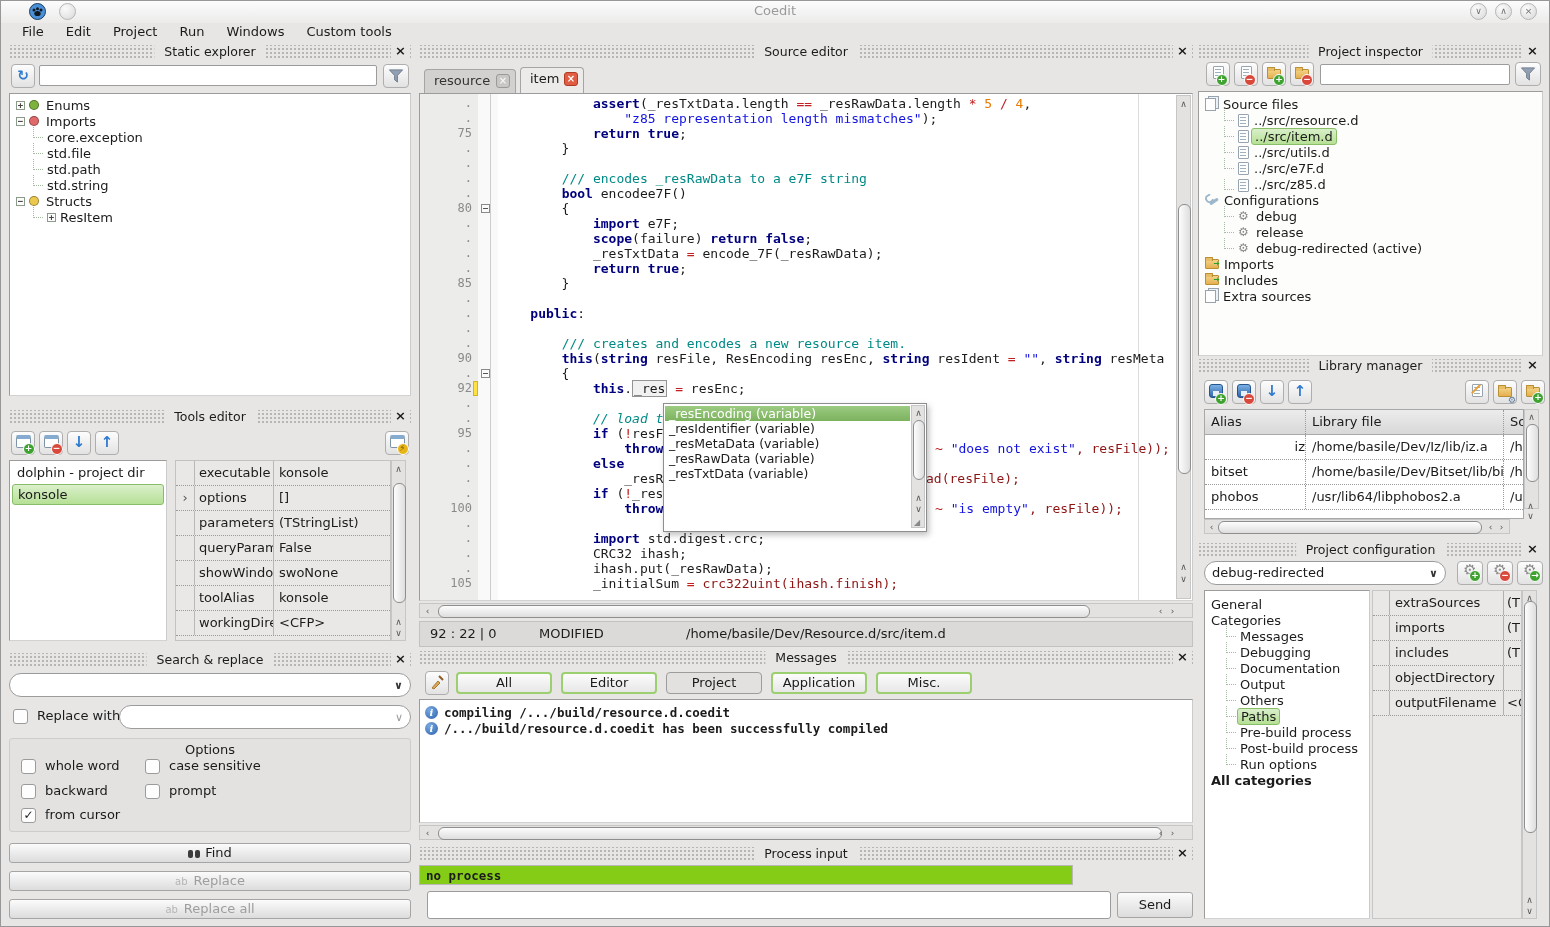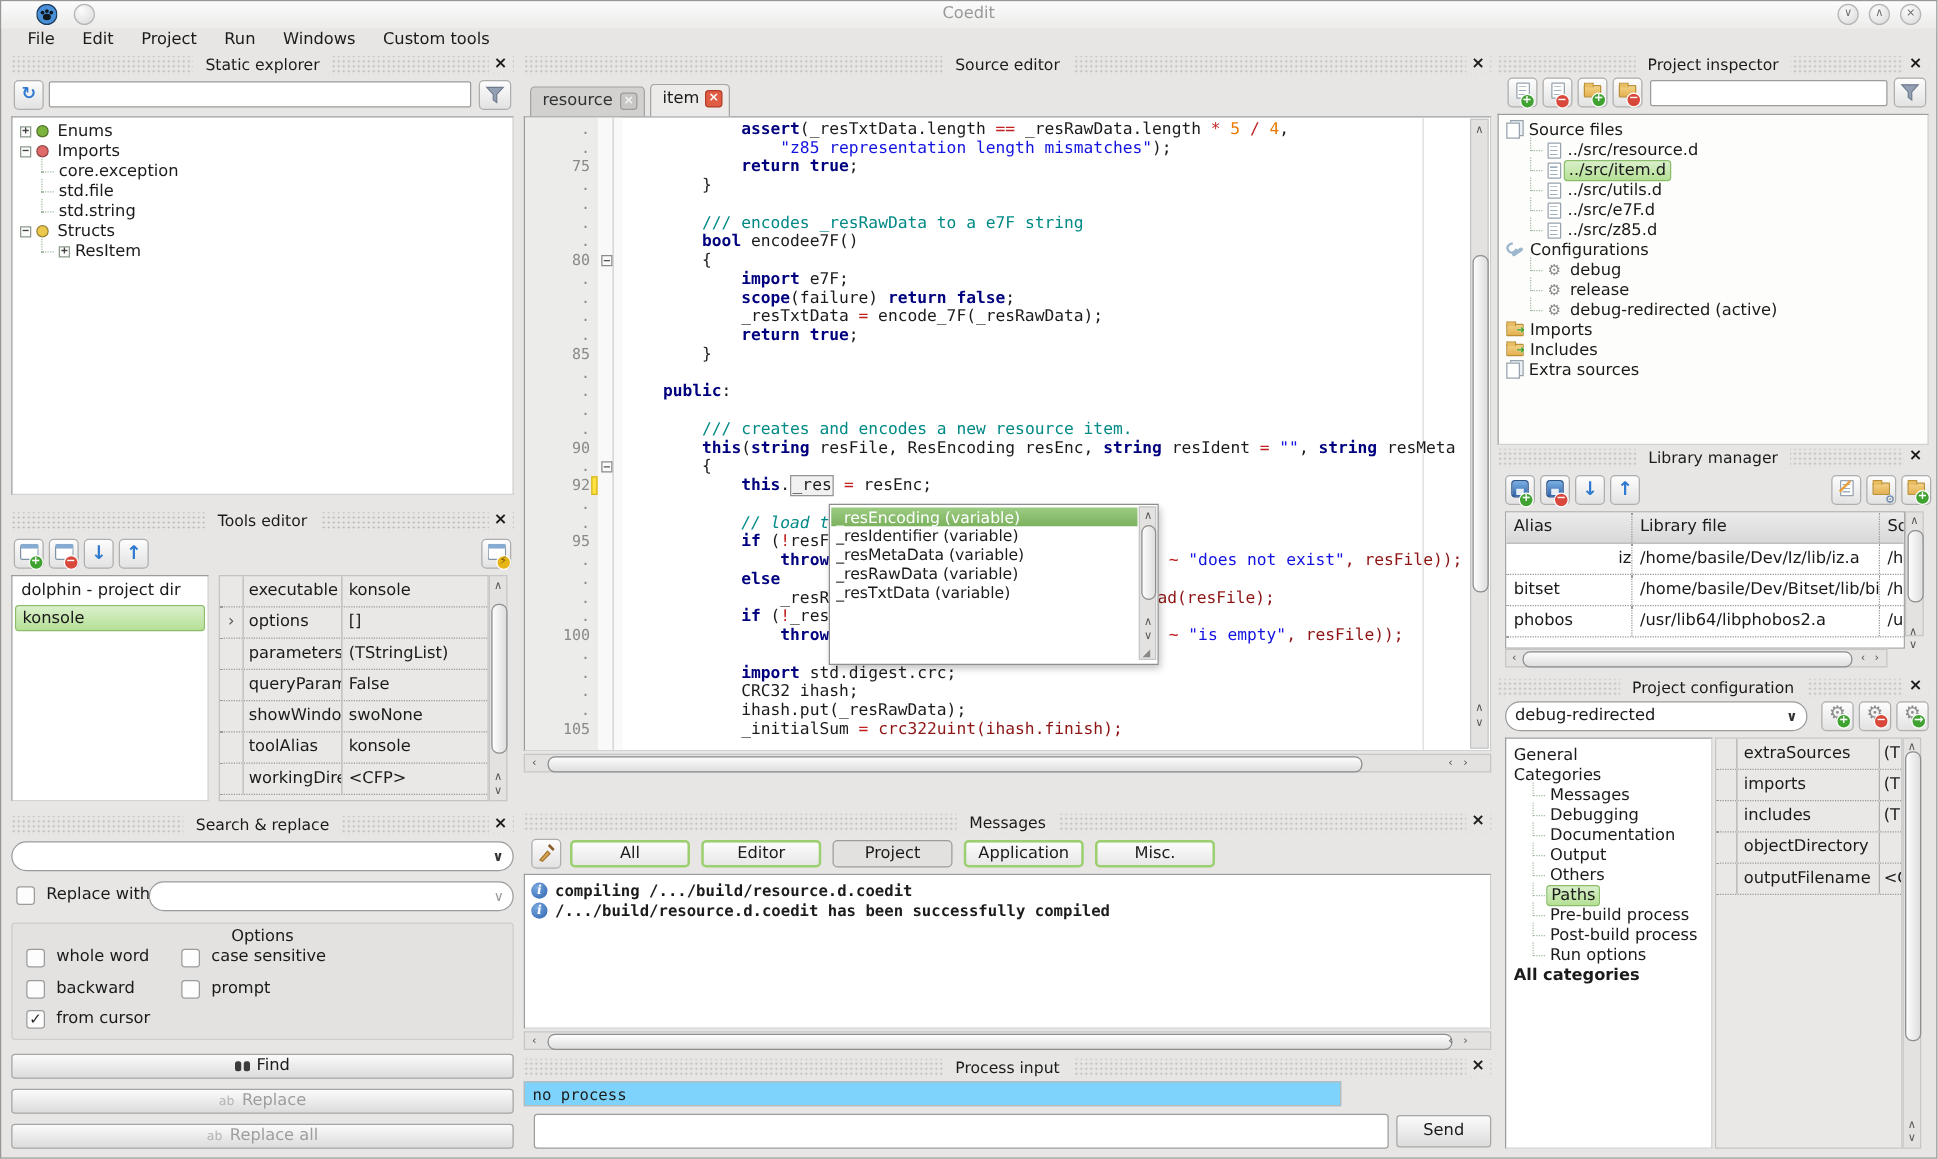--- a/index.html
+++ b/index.html
@@ -168,20 +168,24 @@
         <span class="dot" style="background: rgb(224, 106, 106); border: 1px solid rgba(0, 0, 0, 0.35);"></span>
         <span>Imports</span>
       </div>
       <div class="trow" style="padding-left: 14px;">
         <span class="elbow"></span>
         <span>core.exception</span>
       </div>
       <div class="trow" style="padding-left: 14px;">
         <span class="elbow"></span>
         <span>std.file</span>
+      </div>
+      <div class="trow" style="padding-left: 14px;">
+        <span class="elbow"></span>
+        <span>std.path</span>
       </div>
       <div class="trow" style="padding-left: 14px;">
         <span class="elbow"></span>
         <span>std.string</span>
       </div>
       <div class="trow" style="padding-left: 2px;">
         <span class="ebox">−</span>
         <span class="dot" style="background: rgb(236, 201, 78); border: 1px solid rgba(0, 0, 0, 0.35);"></span>
         <span>Structs</span>
       </div>
@@ -355,20 +359,25 @@
       <span class="sba" style="bottom:26px;left:1px;">∧</span>
         <span class="sba" style="bottom:14px;left:1px;">∨</span>
     </div>
   </div>
   <div class="hsb" style="left:418px;top:602px;width:774px;">
     <span class="sba" style="left:2px;top:2px;">‹</span>
     <div class="thumb" style="left:18px;width:650px;"></div>
     <span class="sba" style="right:26px;top:2px;">‹</span>
       <span class="sba" style="right:14px;top:2px;">›</span>
   </div>
+  <div style="position:absolute;left:418px;top:620px;width:774px;height:26px;background:#dbdad9;border:1px solid #c2c2c2;box-sizing:border-box;">
+    <span class="lbl" style="left:10px;top:4px;">92 : 22 | 0</span>
+    <span class="lbl" style="left:119px;top:4px;">MODIFIED</span>
+    <span class="lbl" style="left:266px;top:4px;">/home/basile/Dev/Resource.d/src/item.d</span>
+  </div>
 
   <div class="hdr" style="left:418px;top:650px;width:774px;">
     <span class="t">Messages</span>
     <span class="x">×</span>
   </div>
   <div class="tbtn" style="left:424px;top:670px;">
     <span><svg width="16" height="16" viewBox="0 0 16 16" style="margin-top:3px;">
           <path d="M10 1 L14 5" stroke="#8a5a28" stroke-width="2"></path>
           <path d="M3 13 L9 6 L11 8 L5 14 Z" fill="#d8a859" stroke="#a87830"></path>
         </svg></span>
@@ -394,21 +403,21 @@
     <span class="sba" style="left:2px;top:2px;">‹</span>
     <div class="thumb" style="left:18px;width:722px;"></div>
     <span class="sba" style="right:26px;top:2px;">‹</span>
       <span class="sba" style="right:14px;top:2px;">›</span>
   </div>
 
   <div class="hdr" style="left:418px;top:846px;width:774px;">
     <span class="t">Process input</span>
     <span class="x">×</span>
   </div>
-  <div style="position:absolute;left:418px;top:864px;width:654px;height:20px;background:#7dd3fc;border:1px solid #b8b8b8;box-sizing:border-box;">
+  <div style="position:absolute;left:418px;top:864px;width:654px;height:20px;background:#84cc16;border:1px solid #b8b8b8;box-sizing:border-box;font-weight:bold;">
     <span class="mono" style="position:absolute;left:6px;top:2px;font-size:12.5px;">no process</span>
   </div>
   <input class="input" style="left: 426px; top: 890px; width: 684px; height: 28px; border-radius: 3px;" value="">
   <div class="btn" style="left:1116px;top:891px;width:76px;height:26px;line-height:24px;">
     <span>Send</span>
   </div>
 
   <div class="hdr" style="left:1197px;top:44px;width:345px;">
     <span class="t">Project inspector</span>
     <span class="x">×</span>
@@ -443,21 +452,21 @@
       <div class="trow" style="padding-left: 16px;">
         <span class="elbow"></span>
         <span class="i-doc"></span>
         <span>../src/utils.d</span>
       </div>
       <div class="trow" style="padding-left: 16px;">
         <span class="elbow"></span>
         <span class="i-doc"></span>
         <span>../src/e7F.d</span>
       </div>
-      <div class="trow" style="padding-left: 16px;">
+      <div class="trow" style="padding-left: 16px; align-items: flex-end;">
         <span class="elbow"></span>
         <span class="i-doc"></span>
         <span>../src/z85.d</span>
       </div>
       <div class="trow" style="padding-left: 2px;">
         <span class="i-wrench"></span>
         <span>Configurations</span>
       </div>
       <div class="trow" style="padding-left: 16px;">
         <span class="elbow"></span>

